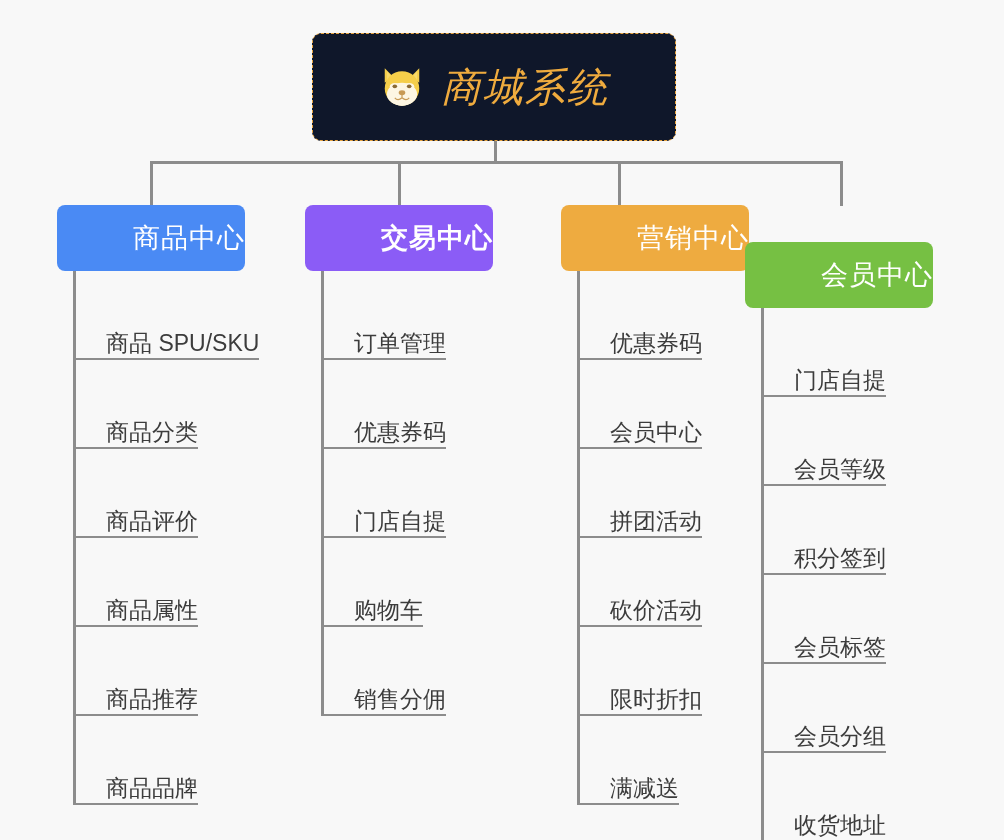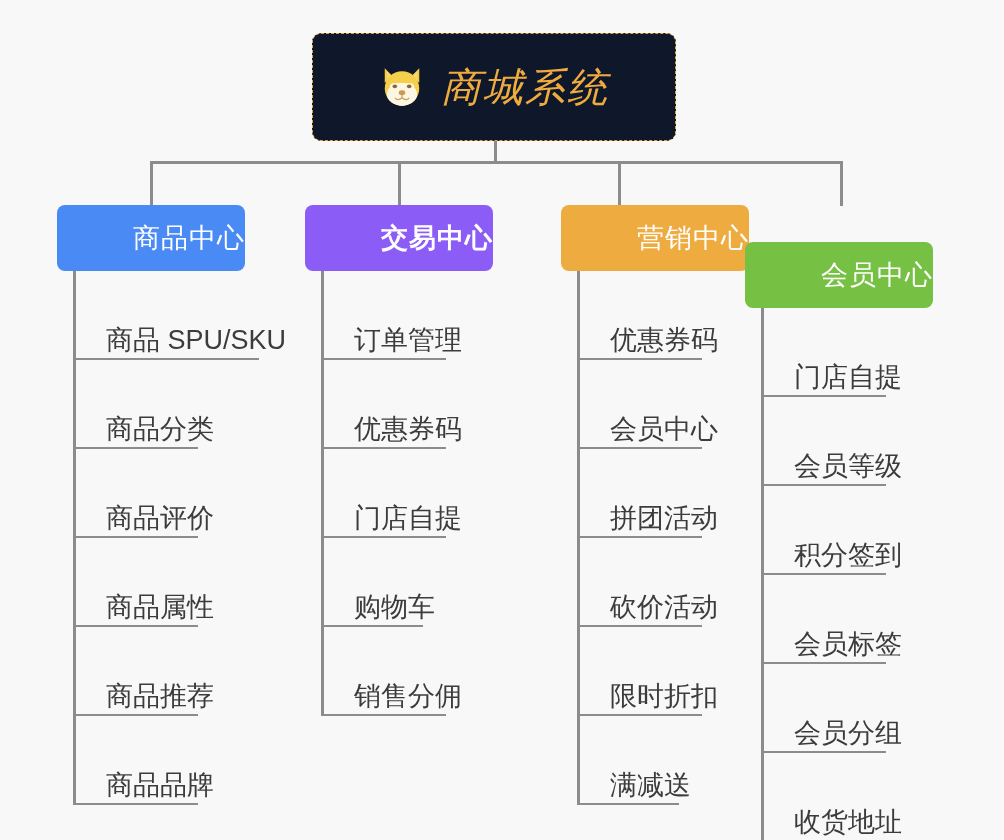--- a/index.html
+++ b/index.html
@@ -110,21 +110,21 @@
     left: 0;
     bottom: 0;
     height: 2px;
     background: #8c8c8c;
   }
   .leaf-label {
     position: relative;
     display: inline-block;
     margin-left: 30px;
     padding-bottom: 4px;
-    font-size: 27px;
+    font-size: 23px;
     line-height: 1.15;
     color: #3c3c3c;
     white-space: nowrap;
   }
 </style>
 </head>
 <body>
 
 <div id="mindmap">
 

